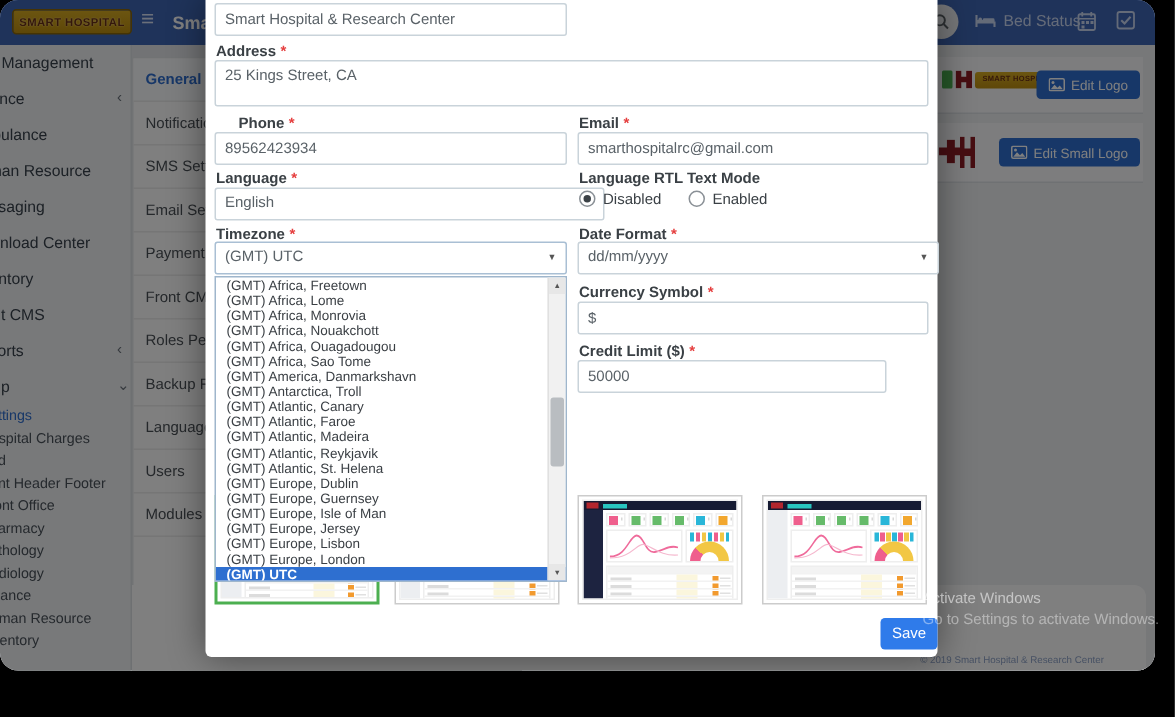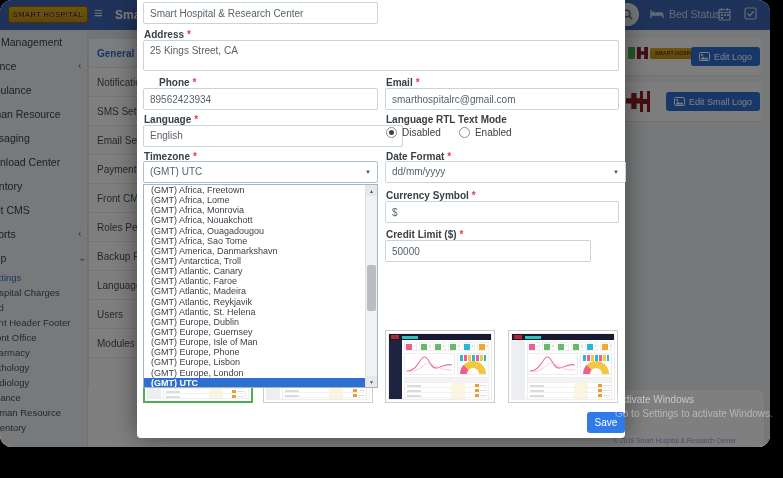--- a/index.html
+++ b/index.html
@@ -792,21 +792,21 @@
           <div class="dd-item"><span>(GMT) Atlantic, Reykjavik</span></div>
 
           <div class="dd-item"><span>(GMT) Atlantic, St. Helena</span></div>
 
           <div class="dd-item"><span>(GMT) Europe, Dublin</span></div>
 
           <div class="dd-item"><span>(GMT) Europe, Guernsey</span></div>
 
           <div class="dd-item"><span>(GMT) Europe, Isle of Man</span></div>
 
-          <div class="dd-item"><span>(GMT) Europe, Phone</span></div>
+          <div class="dd-item"><span>(GMT) Europe, Jersey</span></div>
 
           <div class="dd-item"><span>(GMT) Europe, Lisbon</span></div>
 
           <div class="dd-item"><span>(GMT) Europe, London</span></div>
 
           <div class="dd-item selected"><span>(GMT) UTC</span></div>
         </div>
       <div class="dd-scroll">
         <div class="dd-arrow" style="top:0;">▲</div>
         <div class="dd-thumb"></div>

